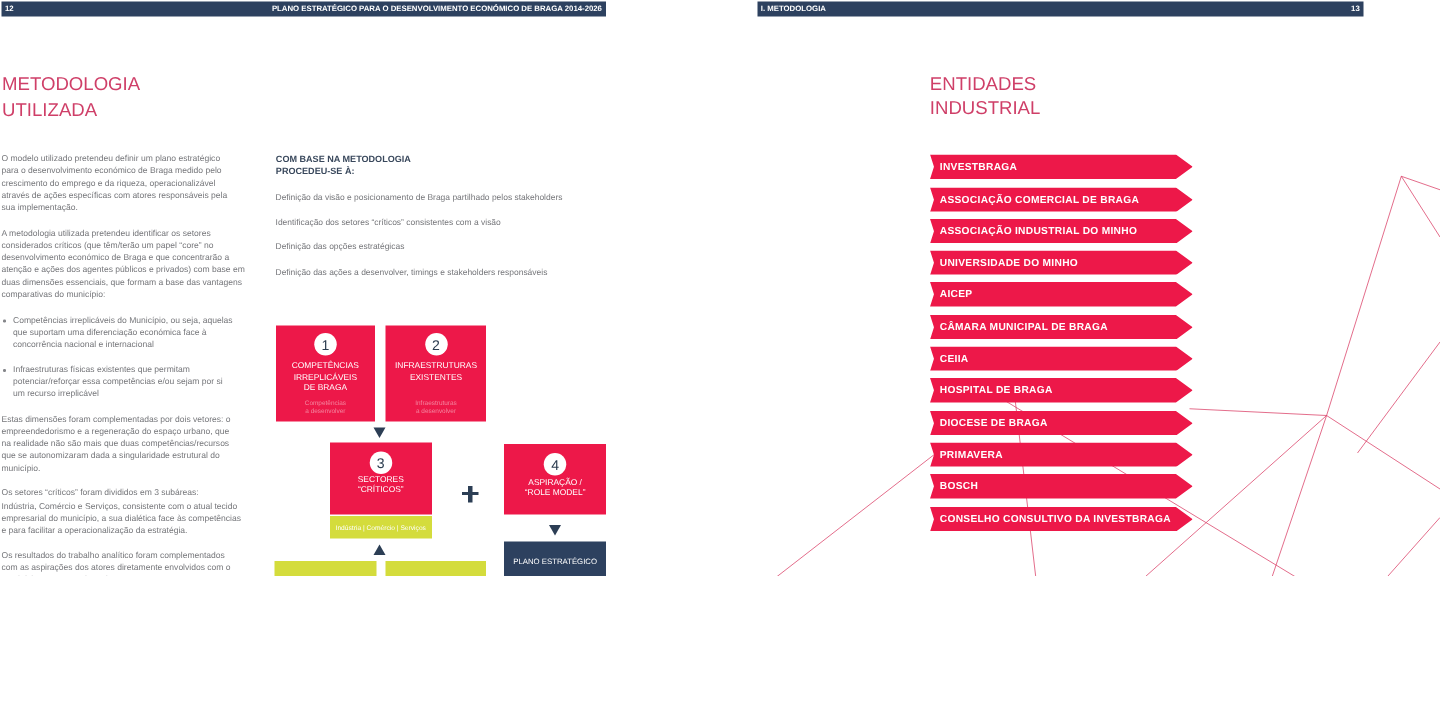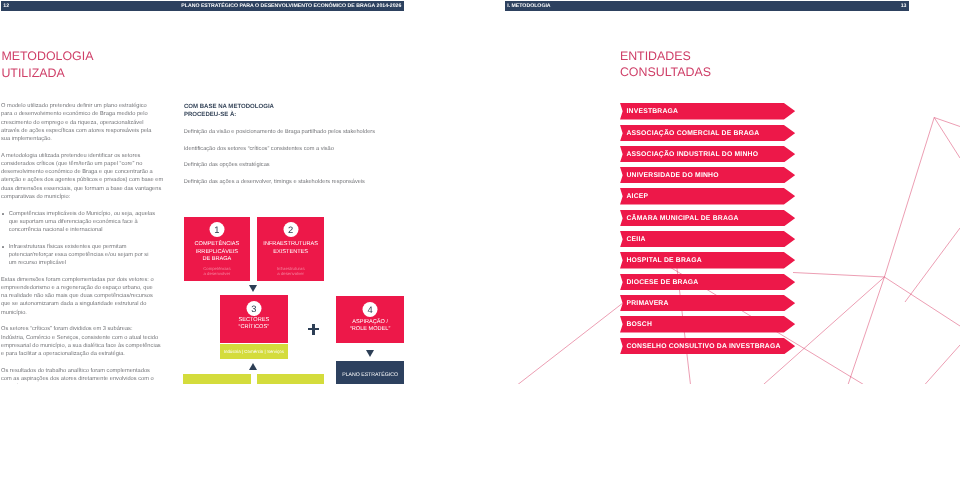--- a/index.html
+++ b/index.html
@@ -139,21 +139,21 @@
     <span class="htxt">PLANO ESTRATÉGICO PARA O DESENVOLVIMENTO ECONÓMICO DE BRAGA 2014-2026</span>
   </div>
   <div class="hdr hdr-right">
     <span class="htxt">I. METODOLOGIA</span>
     <span class="pnum">13</span>
   </div>
 
   <div class="sect-title" id="title-left">METODOLOGIA
 UTILIZADA</div>
   <div class="sect-title" id="title-right">ENTIDADES
-CONSULTADAS</div>
+INDUSTRIAL</div>
 
   <div class="body-col" id="col1">
     <p>O modelo utilizado pretendeu definir um plano estratégico
 para o desenvolvimento económico de Braga medido pelo
 crescimento do emprego e da riqueza, operacionalizável
 através de ações específicas com atores responsáveis pela
 sua implementação.</p>
     <p>A metodologia utilizada pretendeu identificar os setores
 considerados críticos (que têm/terão um papel “core” no
 desenvolvimento económico de Braga e que concentrarão a

